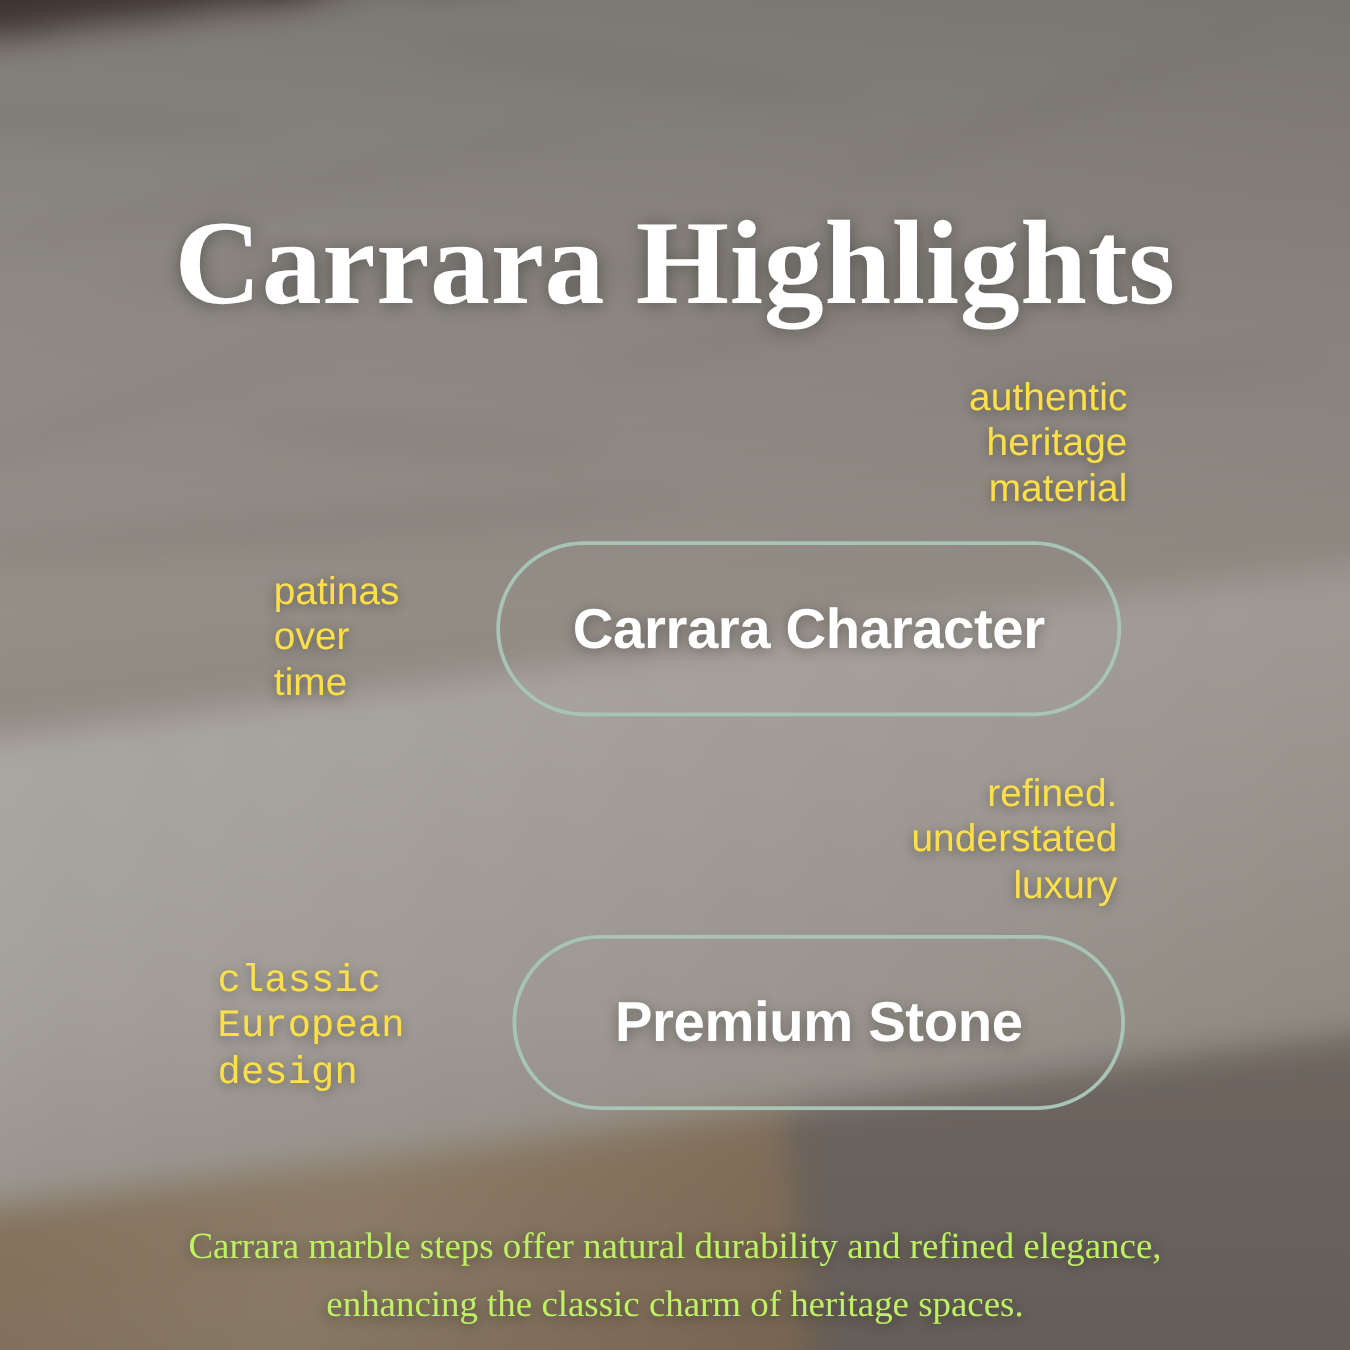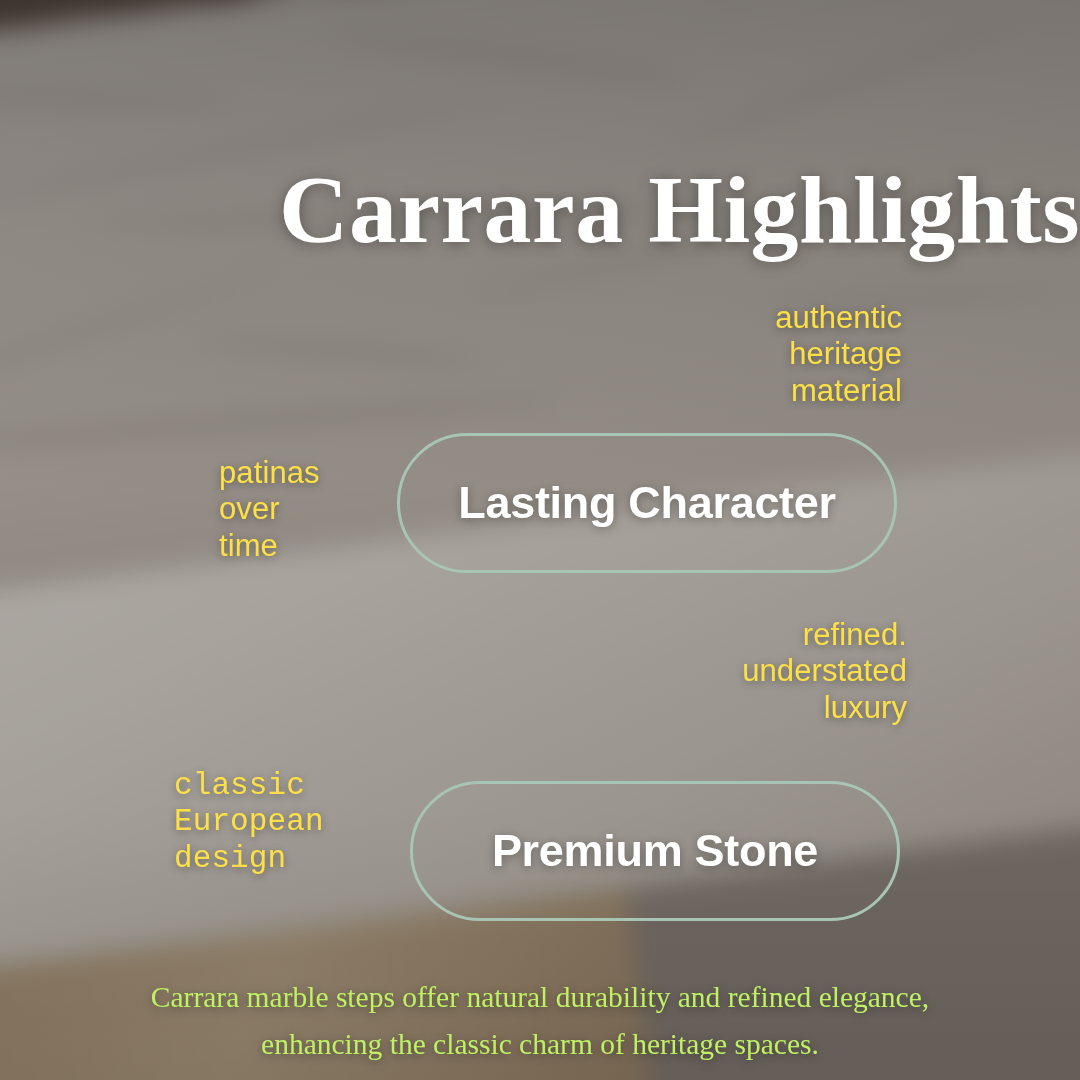--- a/index.html
+++ b/index.html
@@ -124,21 +124,21 @@
     position:absolute;inset:0;
     background:
       linear-gradient(180deg, rgba(28,24,22,.52) 0%, rgba(34,30,27,.40) 22%, rgba(40,35,31,.30) 45%, rgba(38,34,30,.30) 75%, rgba(34,30,27,.36) 100%);
   }
 
   
   .content{position:absolute;inset:0;}
 
   .title{
     position:absolute;left:0;right:0;top:96px;
-    text-align:right;
+    text-align:center;
     font-family:"Liberation Serif", serif;
     font-size:96px;
     line-height:1.05;
     color:#ffffff;
     letter-spacing:.5px;
     text-shadow:0 2px 14px rgba(0,0,0,.35);
   }
 
   .pill{
     position:absolute;
@@ -149,35 +149,35 @@
     color:#ffffff;
     font-size:45px;
     font-weight:700;
     letter-spacing:-.3px;
     text-shadow:0 2px 10px rgba(0,0,0,.30);
     background:rgba(255,255,255,0.015);
   }
   .pill-1{left:185px;top:275px;width:500px;}
   .pill-2{left:397px;top:433px;width:500px;}
   .pill-3{left:185px;top:590px;width:500px;}
-  .pill-4{left:410px;top:748px;width:490px;margin-top:33px;}
+  .pill-4{left:410px;top:748px;width:490px;}
 
   .note{
     position:absolute;
     color:#fde047;
     font-size:31px;
     line-height:1.17;
     font-weight:400;
     letter-spacing:.1px;
     text-shadow:0 2px 9px rgba(0,0,0,.38);
     white-space:pre-line;
   }
   .note-1{right:178px;top:300px;text-align:right;}
   .note-2{left:178px;top:455px;text-align:left;margin-left:41px;}
-  .note-3{right:173px;top:617px;text-align:right;}
+  .note-3{right:186px;top:617px;text-align:right;}
   .note-4{left:174px;top:768px;text-align:left;font-family:Liberation Mono, monospace;}
 
   .caption{
     position:absolute;left:120px;right:120px;top:944px;
     text-align:center;
     font-family:"Liberation Serif", serif;
     font-size:29.5px;
     line-height:1.62;
     color:#bef264;
     text-shadow:0 2px 10px rgba(0,0,0,.40);
@@ -232,21 +232,21 @@
     </div>
   </div>
 
   <div class="tint"></div>
 
   <div class="content">
 
     <h1 class="title">Carrara Highlights</h1>
 
     <div class="pill pill-2">
-      <span>Lasting Character</span>
+      <span>Carrara Character</span>
     </div>
     <div class="pill pill-4">
       <span>Premium Stone</span>
     </div>
 
     <div class="note note-1">authentic
 heritage
 material</div>
     <div class="note note-2">patinas
 over

